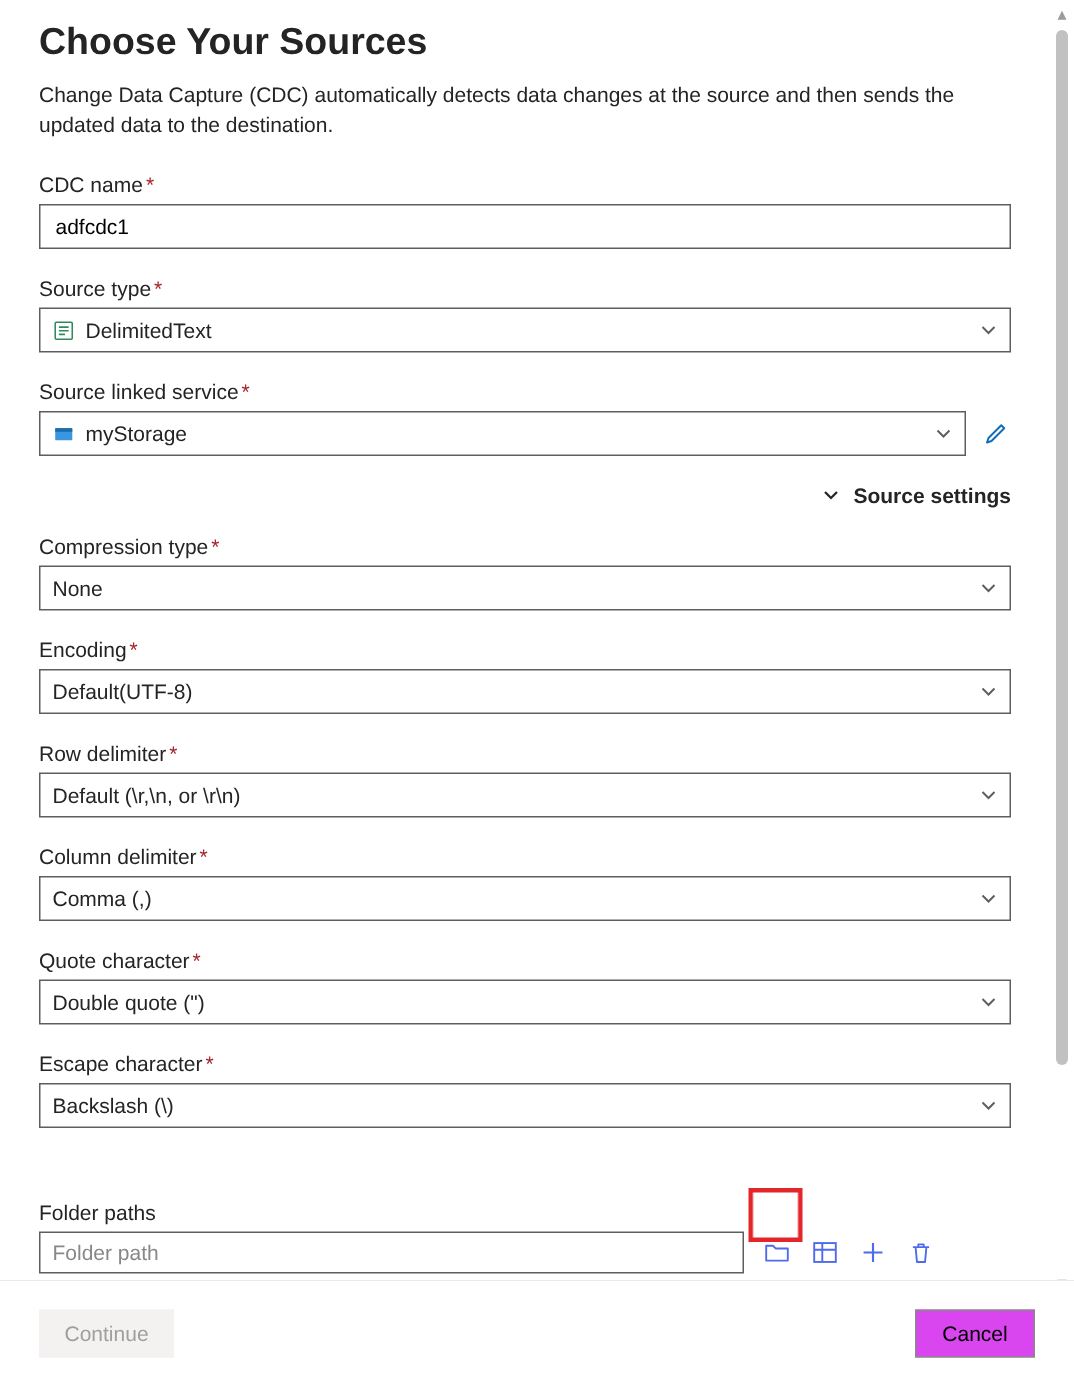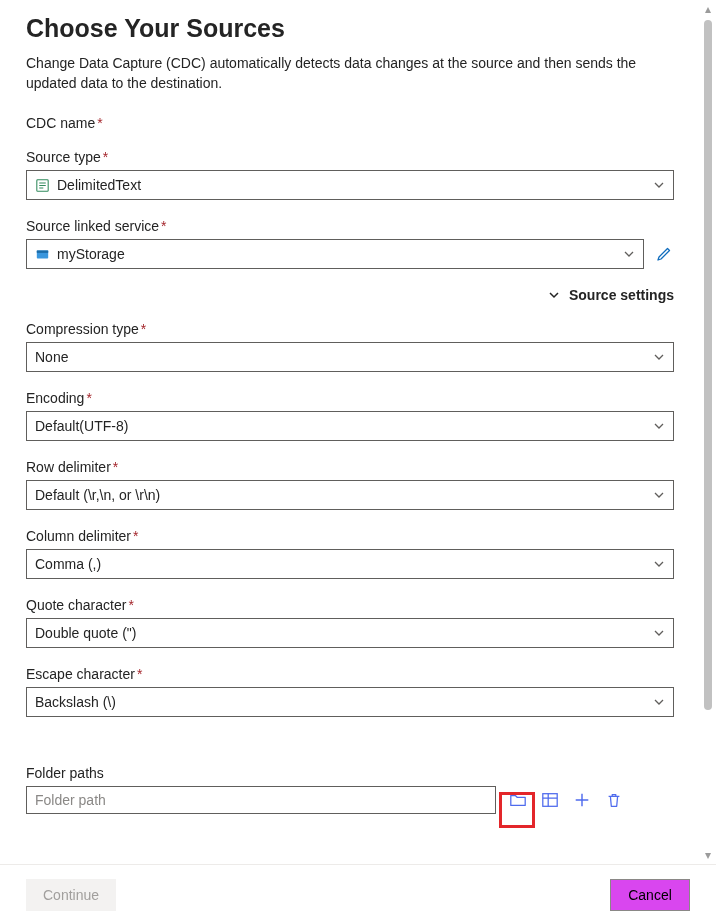--- a/index.html
+++ b/index.html
@@ -113,21 +113,21 @@
   .icon-btn svg { display: block; }
   .highlight-box {
     position: absolute;
     border: 3px solid #e3262a;
     pointer-events: none;
     width: 36px; height: 36px;
   }
   .footer {
     position: absolute;
     left: 0; right: 0; bottom: 0;
-    height: 60px;
+    height: 71px;
     border-top: 1px solid #edebe9;
     background: #fff;
     display: flex; align-items: center;
     padding: 0 26px;
   }
   .btn {
     height: 32px; min-width: 80px;
     padding: 0 16px;
     font-size: 14px;
     border: 1px solid #8a8886;
@@ -148,20 +148,23 @@
 
 <div class="viewport">
   <div class="scroll-area">
 
     <h1 class="title">Choose Your Sources</h1>
     <p class="desc">Change Data Capture (CDC) automatically detects data changes at the source and then sends the updated data to the destination.</p>
 
     <div class="field">
       <div class="field-label">
         <span>CDC name</span><span class="req">*</span>
+      </div>
+      <div class="textbox">
+        <input type="text" value="adfcdc1" style="">
       </div>
     </div>
 
     <div class="field">
       <div class="field-label">
         <span>Source type</span><span class="req">*</span>
       </div>
       <div class="select">
         <span class="sel-icon">
           <svg width="13" height="13" viewBox="0 0 16 16">

